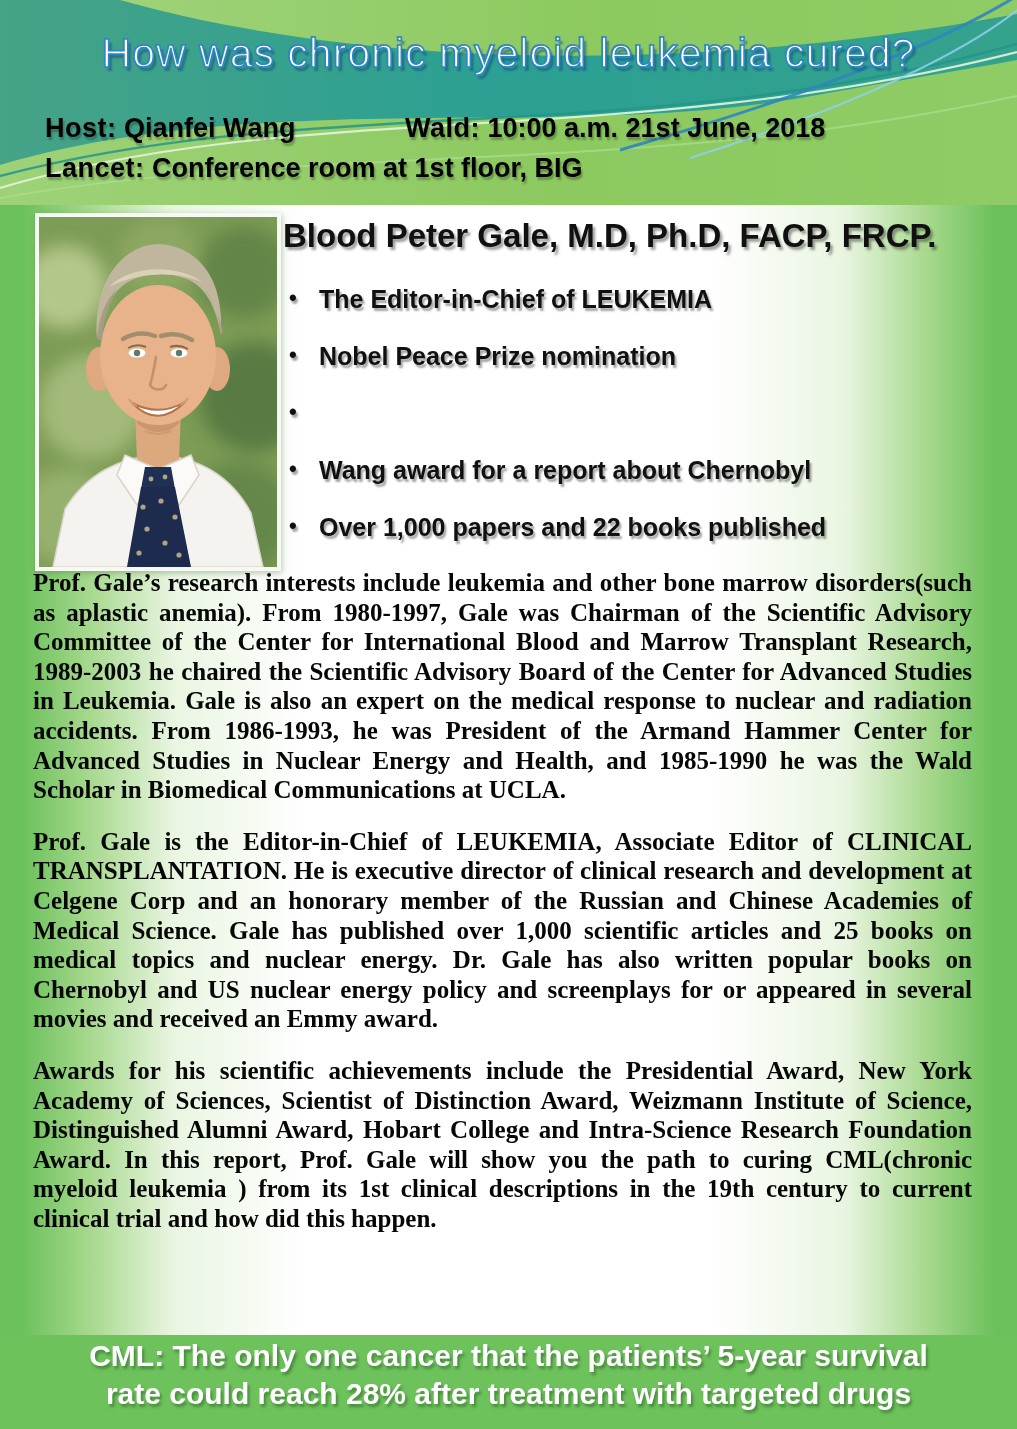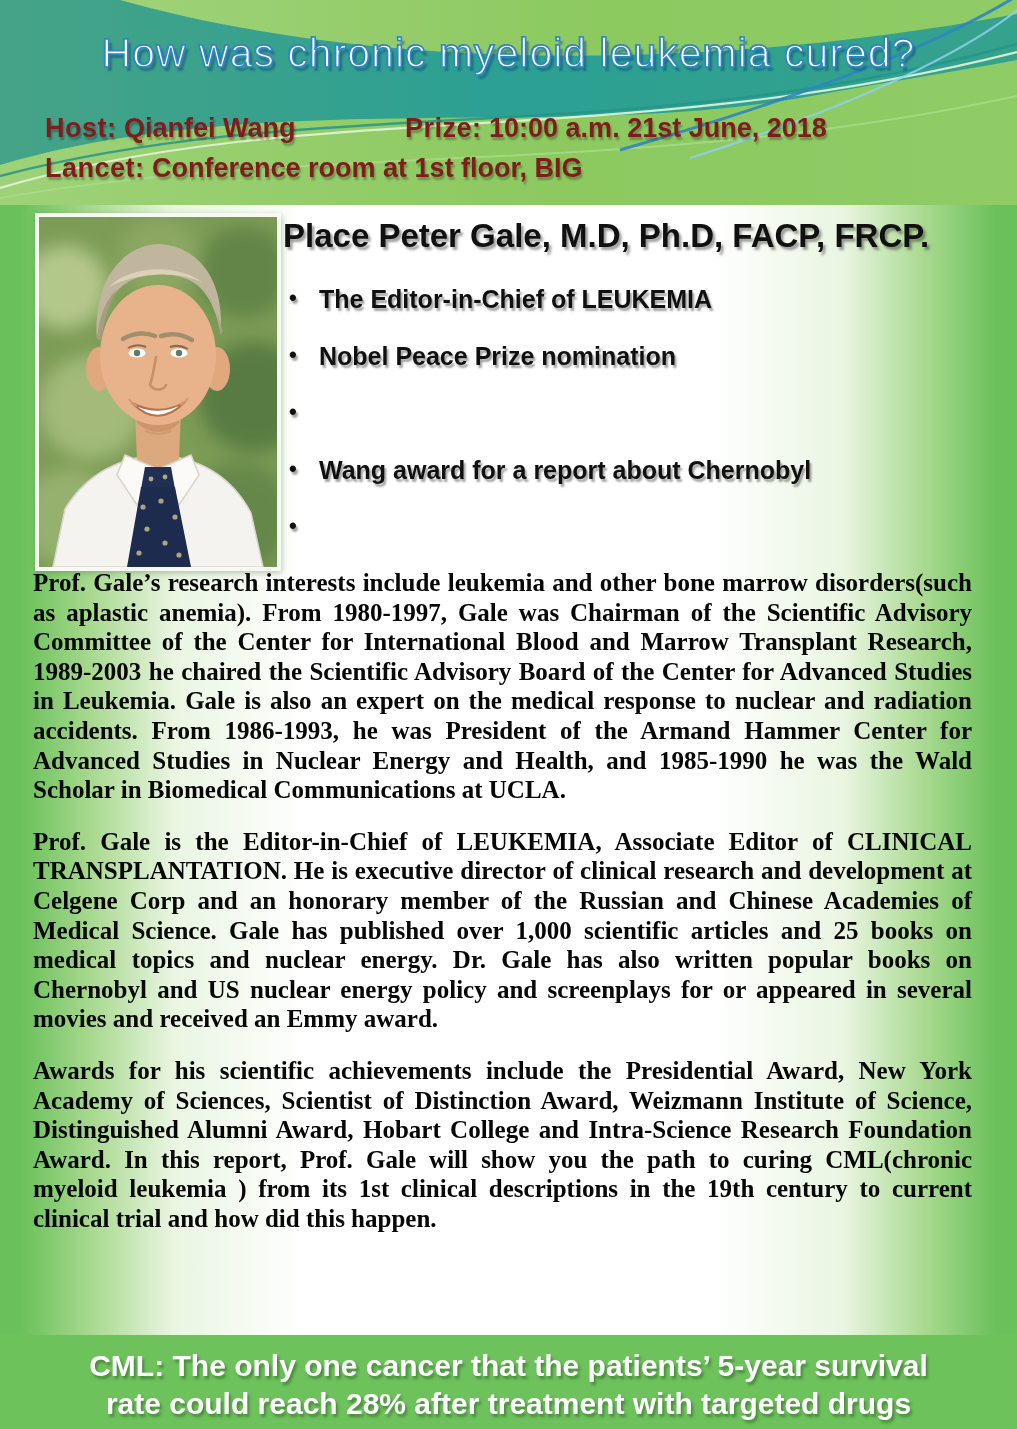--- a/index.html
+++ b/index.html
@@ -19,21 +19,21 @@
   .title{
     position:absolute;left:0;top:30px;width:1017px;
     text-align:center;
     font-size:41px;font-weight:normal;letter-spacing:1px;
     color:#ffffff;
     -webkit-text-stroke:1.6px #2f86c0;
     text-shadow:3px 4px 2px rgba(17,74,130,0.55), -1px -1px 0 rgba(47,134,192,0.7);
   }
   .meta{
     position:absolute;left:45px;top:108px;width:930px;
-    font-size:27px;font-weight:bold;color:#7f1d1d;
+    font-size:27px;font-weight:bold;color:#000000;
     text-shadow:1.5px 2.5px 2px rgba(0,0,0,0.28);
     line-height:40px;
   }
   .meta-row{white-space:nowrap;}
   .meta-time{position:absolute;left:360px;top:0;}
   .meta-label{letter-spacing:0.5px;}
 
   
   .content{
     position:absolute;left:0;top:205px;width:1017px;height:1130px;
@@ -81,21 +81,21 @@
   .paragraphs p{margin:0 12px 22px 0;}
   .paragraphs p:last-child{margin-bottom:0;}
 
   
   .footer{
     position:absolute;left:0;top:1335px;width:1017px;height:94px;
     background:#6ec25c;
     text-align:center;
   }
   .footer-text{
-    padding-top:12px;
+    padding-top:2px;
     color:#ffffff;font-weight:bold;font-size:30px;line-height:38px;
     text-shadow:2px 3px 3px rgba(52,104,44,0.65);
   }
 </style>
 </head>
 <body>
 
 <div class="poster">
 
   <div class="header">
@@ -126,21 +126,21 @@
       <path d="M 690,158 C 860,104 965,52 1020,8" fill="none" stroke="#8ed0ee" stroke-width="2.2" opacity="0.85"></path>
     </svg>
 
     <div class="title">How was chronic myeloid leukemia cured?</div>
 
     <div class="meta">
       <div class="meta-row">
         <span class="meta-label">Host:</span>
         <span>Qianfei Wang</span>
         <span class="meta-time">
-          <span class="meta-label">Prize:</span>
+          <span class="meta-label">Wald:</span>
           <span>10:00 a.m. 21st June, 2018</span>
         </span>
       </div>
       <div class="meta-row">
         <span class="meta-label">Lancet:</span>
         <span>Conference room at 1st floor, BIG</span>
       </div>
     </div>
   </div>
 
@@ -211,40 +211,41 @@
         <path d="M117,140 C115,152 113,162 111,168 C115,174 124,174 127,168" fill="none" stroke="#c78f66" stroke-width="2.6" stroke-linecap="round"></path>
 
         <path d="M93,186 Q119,212 146,185 Q120,200 93,186 Z" fill="#ffffff" stroke="#b5714d" stroke-width="2"></path>
         <path d="M90,182 q4,6 8,7 M149,181 q-4,6 -8,7" fill="none" stroke="#cf9a72" stroke-width="2"></path>
         <path d="M106,214 q13,6 26,0" fill="none" stroke="#cf9a72" stroke-width="2"></path>
       </svg>
     </div>
 
     <div class="profile">
       <div class="name-line">
-        <span class="name-big">Place Peter Gale,</span><span class="name-small"> M.D, Ph.D, FACP, FRCP.</span>
+        <span class="name-big">Blood Peter Gale,</span><span class="name-small"> M.D, Ph.D, FACP, FRCP.</span>
       </div>
       <div class="bullets">
         <div class="bullet-row">
           <span class="bullet-dot">•</span>
           <span>The Editor-in-Chief of LEUKEMIA</span>
         </div>
         <div class="bullet-row">
           <span class="bullet-dot">•</span>
           <span>Nobel Peace Prize nomination</span>
         </div>
         <div class="bullet-row">
           <span class="bullet-dot">•</span>
         </div>
         <div class="bullet-row">
           <span class="bullet-dot">•</span>
           <span>Wang award for a report about Chernobyl</span>
         </div>
         <div class="bullet-row">
           <span class="bullet-dot">•</span>
+          <span>Over 1,000 papers and 22 books published</span>
         </div>
       </div>
     </div>
 
     <div class="paragraphs">
       <p>Prof. Gale’s research interests include leukemia and other bone marrow disorders(such as aplastic anemia). From 1980-1997, Gale was Chairman of the Scientific Advisory Committee of the Center for International Blood and Marrow Transplant Research, 1989-2003 he chaired the Scientific Advisory Board of the Center for Advanced Studies in Leukemia. Gale is also an expert on the medical response to nuclear and radiation accidents. From 1986-1993, he was President of the Armand Hammer Center for Advanced Studies in Nuclear Energy and Health, and 1985-1990 he was the Wald Scholar in Biomedical Communications at UCLA.</p>
       <p>Prof. Gale is the Editor-in-Chief of LEUKEMIA, Associate Editor of CLINICAL TRANSPLANTATION. He is executive director of clinical research and development at Celgene Corp and an honorary member of the Russian and Chinese Academies of Medical Science. Gale has published over 1,000 scientific articles and 25 books on medical topics and nuclear energy. Dr. Gale has also written popular books on Chernobyl and US nuclear energy policy and screenplays for or appeared in several movies and received an Emmy award.</p>
       <p>Awards for his scientific achievements include the Presidential Award, New York Academy of Sciences, Scientist of Distinction Award, Weizmann Institute of Science, Distinguished Alumni Award, Hobart College and Intra-Science Research Foundation Award. In this report, Prof. Gale will show you the path to curing  CML(chronic myeloid leukemia ) from its 1st clinical descriptions in the 19th century to current clinical trial and how did this happen.</p>
     </div>
   </div>

